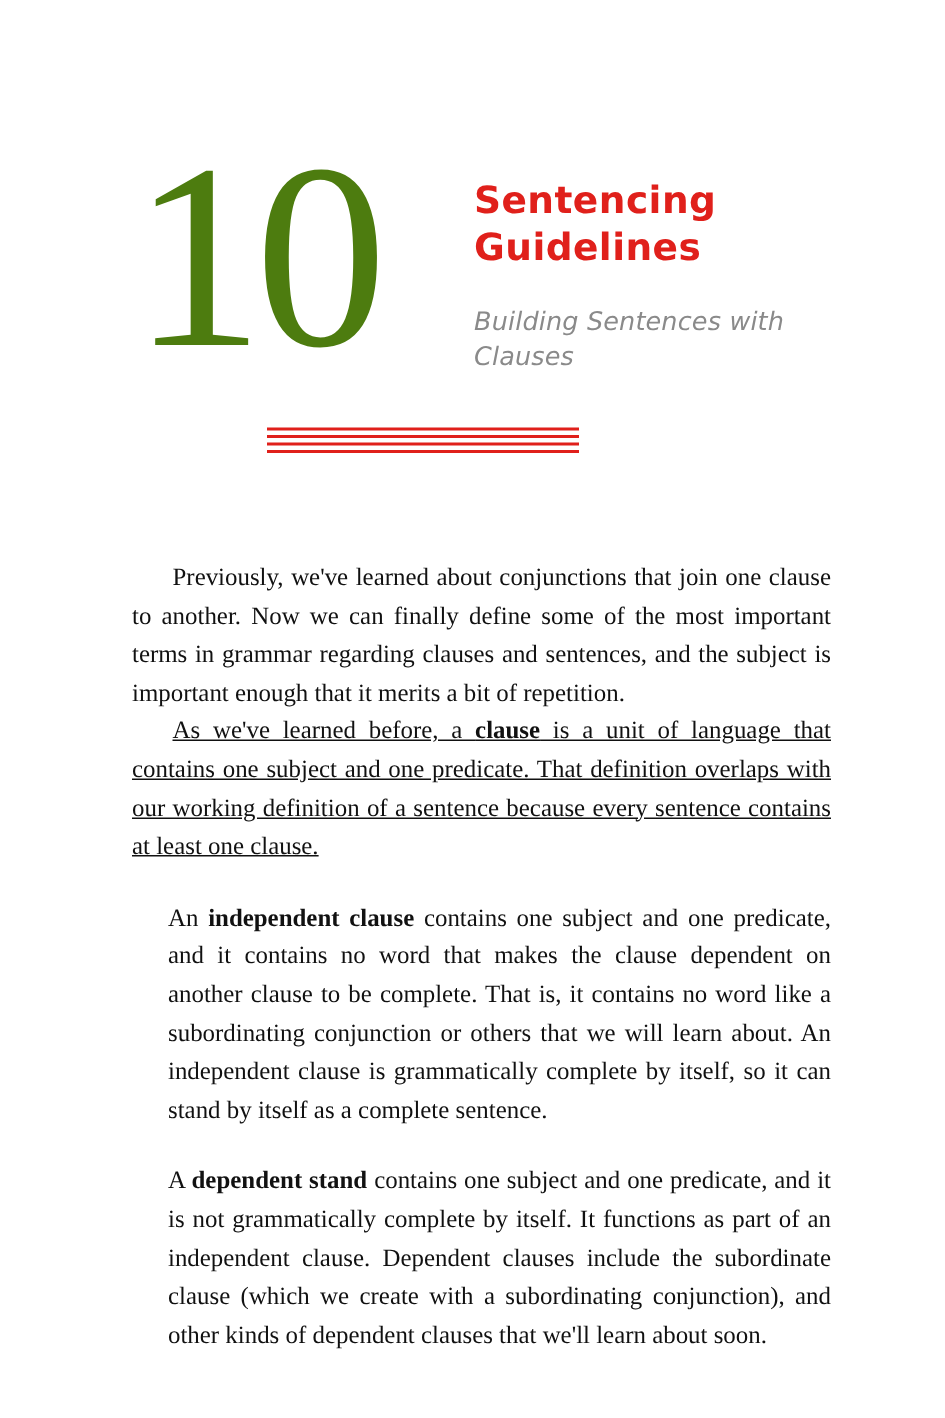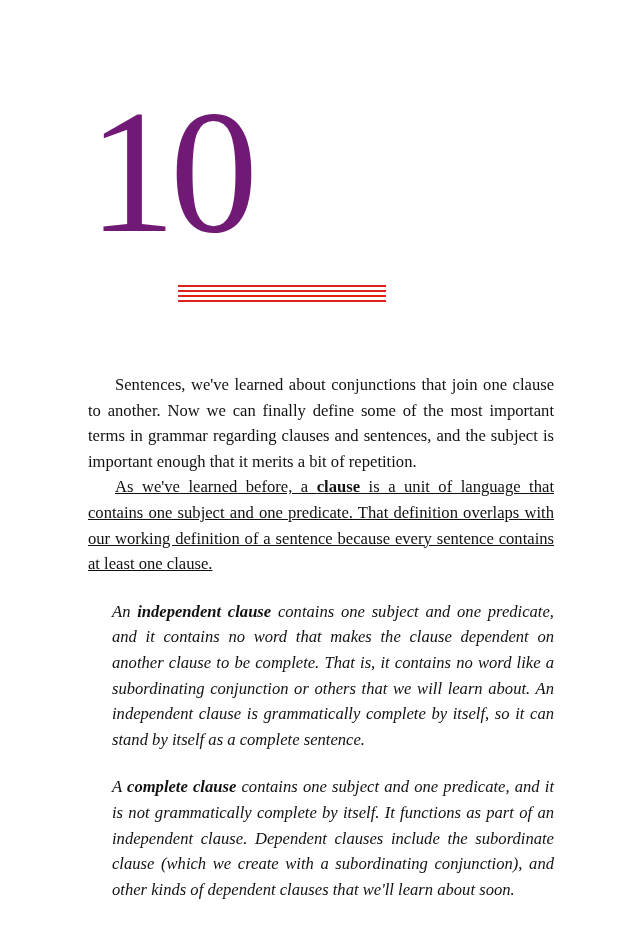--- a/index.html
+++ b/index.html
@@ -32,21 +32,21 @@
   }
 
   .chapter-number {
     position: absolute;
     left: 0;
     top: -8px;
     font-family: "Liberation Serif", serif;
     font-size: 176px;
     line-height: 176px;
     letter-spacing: -6px;
-    color: #701a75;
+    color: #4d7c0f;
     font-weight: 400;
   }
 
   .title-block {
     position: absolute;
     left: 228px;
     top: 26px;
     width: 250px;
   }
 
@@ -102,58 +102,64 @@
     hyphens: none;
   }
 
   .indent {
     text-indent: 27px;
   }
 
   .block-para {
     margin-left: 24px !important;
     width: 442px;
-    font-style: italic;
   }
 
   .gap-sm { margin-top: 0 !important; text-decoration: underline; }
   .gap-block { margin-top: 22px !important; }
 
   b, .bold { font-weight: bold; }
 </style>
 </head>
 <body>
 
 <div class="page">
 
   <div class="chapter-header">
     <div class="chapter-number">10</div>
 
+    <div class="title-block">
+      <h1 class="chapter-title" style="color: rgb(224, 32, 27);">
+        <span>Sentencing</span><br>
+        <span>Guidelines</span>
+      </h1>
+      <div class="chapter-subtitle" style="color: rgb(138, 138, 138);">Building Sentences with Clauses</div>
+    </div>
 
     <div class="rule-stack">
       <div class="rule" style="background: rgb(224, 32, 27);"></div>
       <div class="rule" style="background: rgb(224, 32, 27);"></div>
       <div class="rule" style="background: rgb(224, 32, 27);"></div>
       <div class="rule" style="background: rgb(224, 32, 27);"></div>
     </div>
   </div>
 
   <div class="body-text">
 
     <p class="indent">
-      <span>Sentences, we've learned about conjunctions that join one clause to another. Now we can finally define some of the most important terms in grammar regarding clauses and sentences, and the subject is important enough that it merits a bit of repetition.</span>
+      <span>Previously, we've learned about conjunctions that join one clause to another. Now we can finally define some of the most important terms in grammar regarding clauses and sentences, and the subject is important enough that it merits a bit of repetition.</span>
     </p>
 
     <p class="indent gap-sm">
       <span>As we've learned before, a </span><b>clause</b><span> is a unit of language that contains one subject and one predicate. That definition overlaps with our working definition of a sentence because every sentence contains at least one clause.</span>
     </p>
 
 
     <p class="block-para gap-block">
       <span>An </span><b>independent clause</b><span> contains one subject and one predicate, and it contains no word that makes the clause dependent on another clause to be complete. That is, it contains no word like a subordinating conjunction or others that we will learn about. An independent clause is grammatically complete by itself, so it can stand by itself as a complete sentence.</span>
     </p>
 
     <p class="block-para gap-block">
-      <span>A </span><b>complete clause</b><span> contains one subject and one predicate, and it is not grammatically complete by itself. It functions as part of an independent clause. Dependent clauses include the subordinate clause (which we create with a subordinating conjunction), and other kinds of dependent clauses that we'll learn about soon.</span>
+      <span>A </span><b>dependent stand</b><span> contains one subject and one predicate, and it is not grammatically complete by itself. It functions as part of an independent clause. Dependent clauses include the subordinate clause (which we create with a subordinating conjunction), and other kinds of dependent clauses that we'll learn about soon.</span>
     </p>
 
   </div>
 </div>
 
 </body></html>

